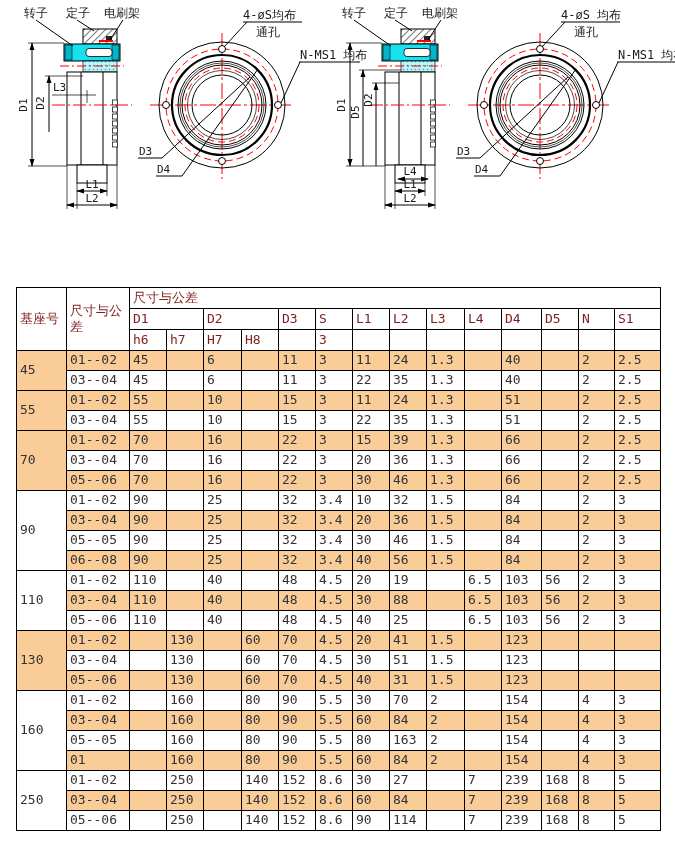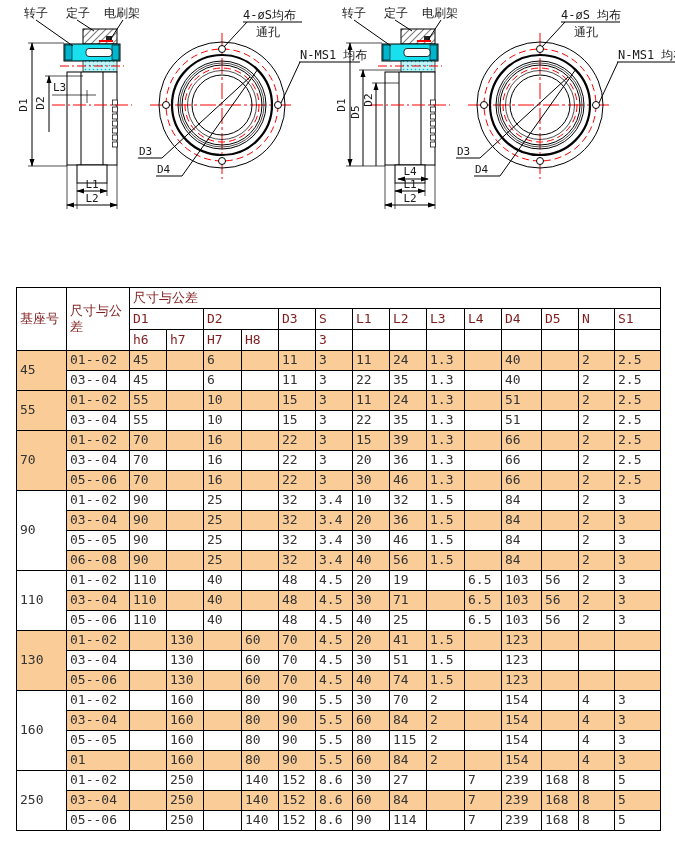--- a/index.html
+++ b/index.html
@@ -437,21 +437,21 @@
         </tr>
         <tr class="hl">
           <td>03--04</td>
           <td>110</td>
           <td></td>
           <td>40</td>
           <td></td>
           <td>48</td>
           <td>4.5</td>
           <td>30</td>
-          <td>71</td>
+          <td>88</td>
           <td></td>
           <td>6.5</td>
           <td>103</td>
           <td>56</td>
           <td>2</td>
           <td>3</td>
         </tr>
         <tr>
           <td>05--06</td>
           <td>110</td>
@@ -506,21 +506,21 @@
         </tr>
         <tr class="hl">
           <td>05--06</td>
           <td></td>
           <td>130</td>
           <td></td>
           <td>60</td>
           <td>70</td>
           <td>4.5</td>
           <td>40</td>
-          <td>74</td>
+          <td>31</td>
           <td>1.5</td>
           <td></td>
           <td>123</td>
           <td></td>
           <td></td>
           <td></td>
         </tr>
         <tr>
           <td rowspan="4" class="base">160</td>
           <td>01--02</td>
@@ -558,21 +558,21 @@
         </tr>
         <tr>
           <td>05--05</td>
           <td></td>
           <td>160</td>
           <td></td>
           <td>80</td>
           <td>90</td>
           <td>5.5</td>
           <td>80</td>
-          <td>115</td>
+          <td>163</td>
           <td>2</td>
           <td></td>
           <td>154</td>
           <td></td>
           <td>4</td>
           <td>3</td>
         </tr>
         <tr class="hl">
           <td>01</td>
           <td></td>

